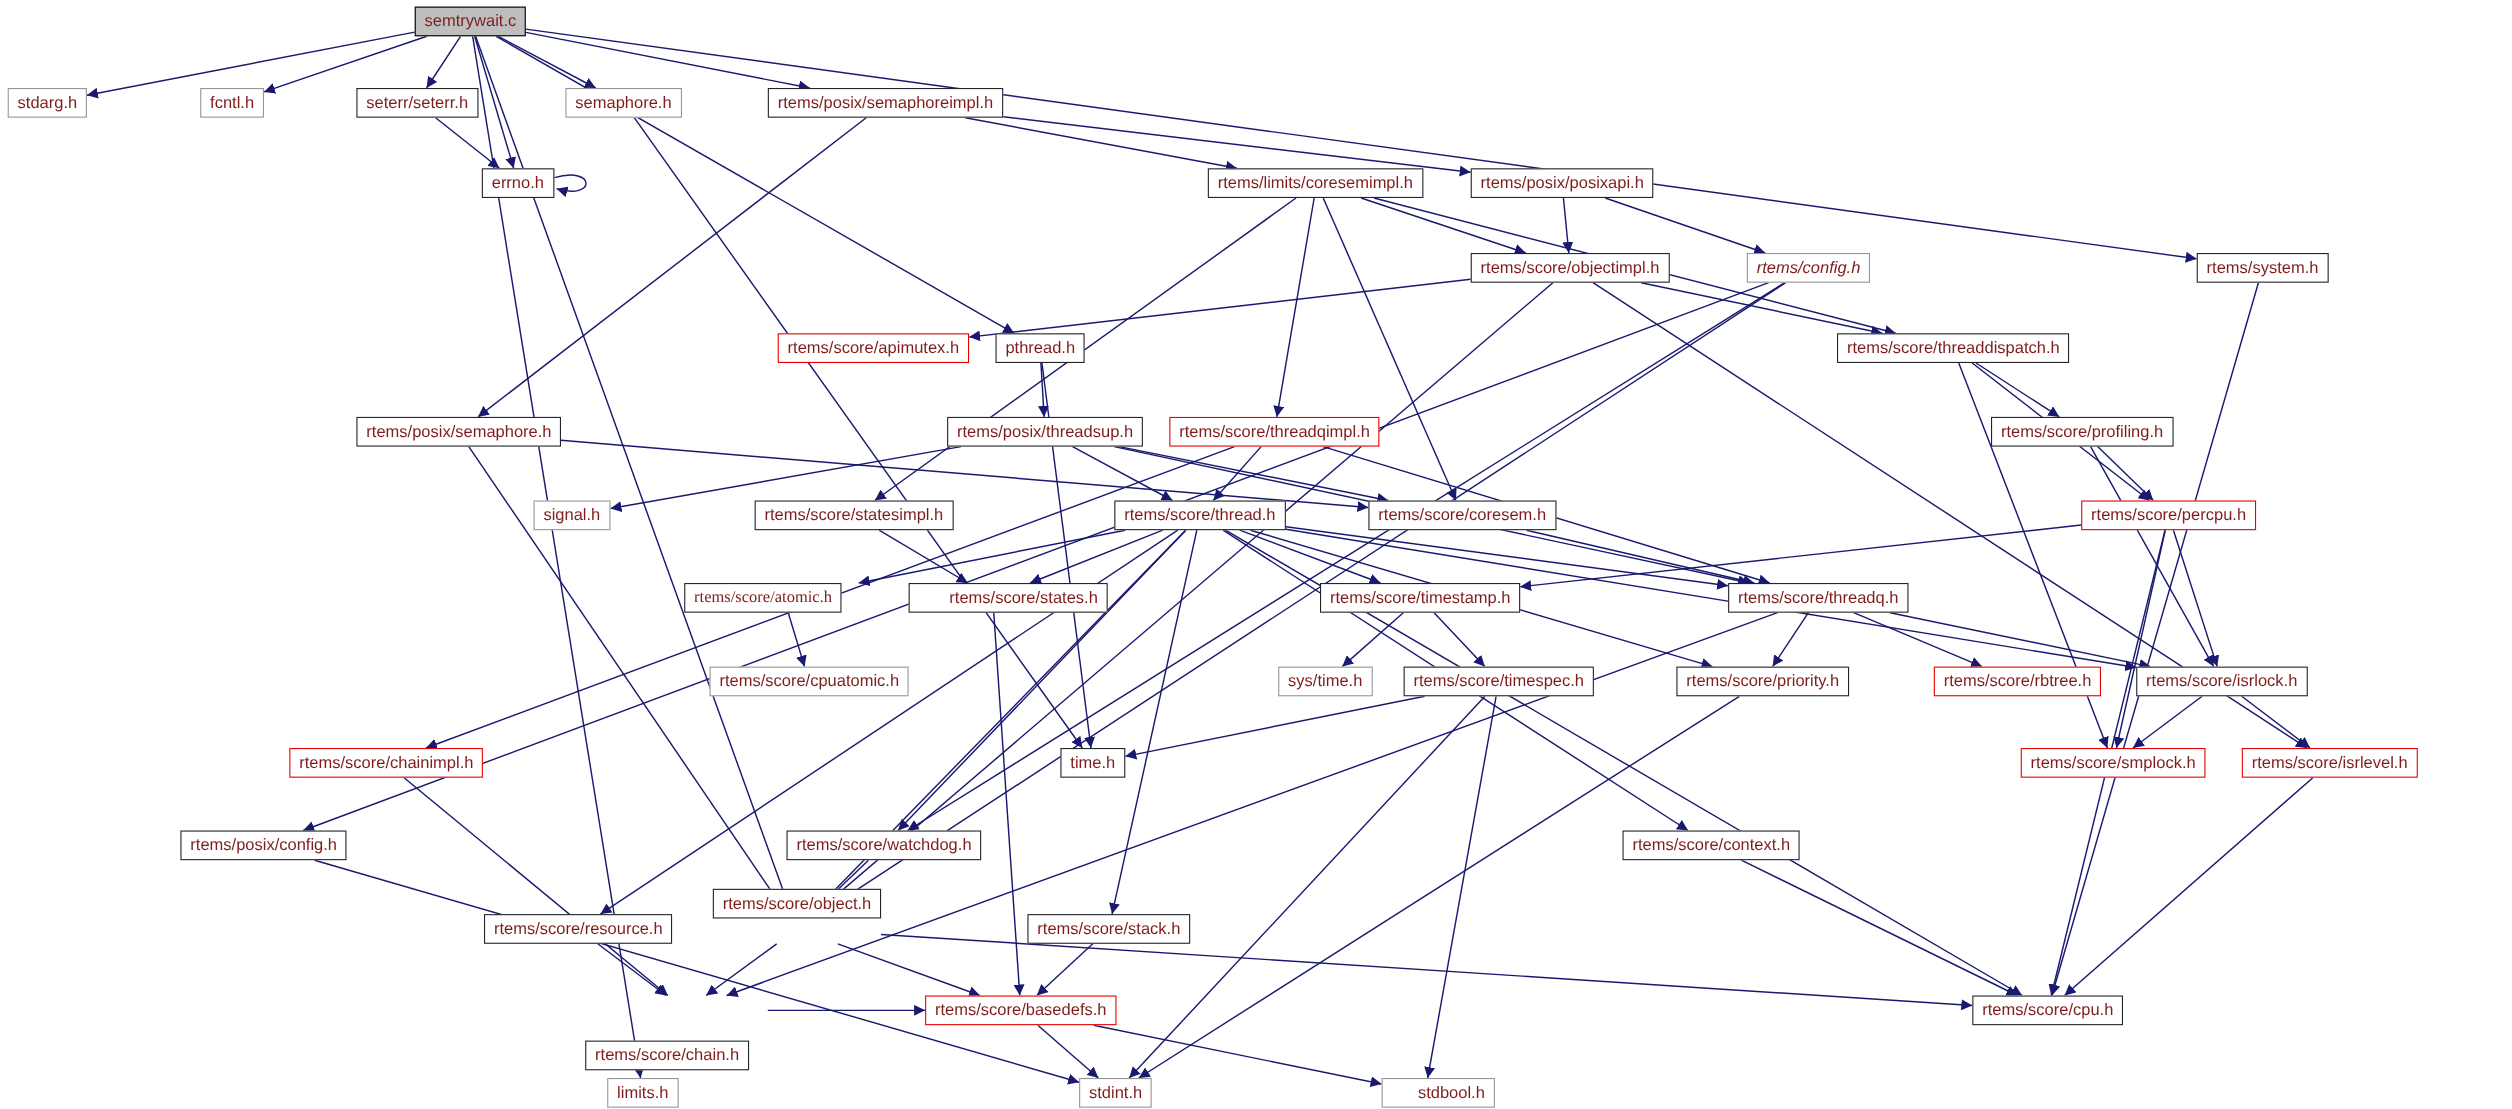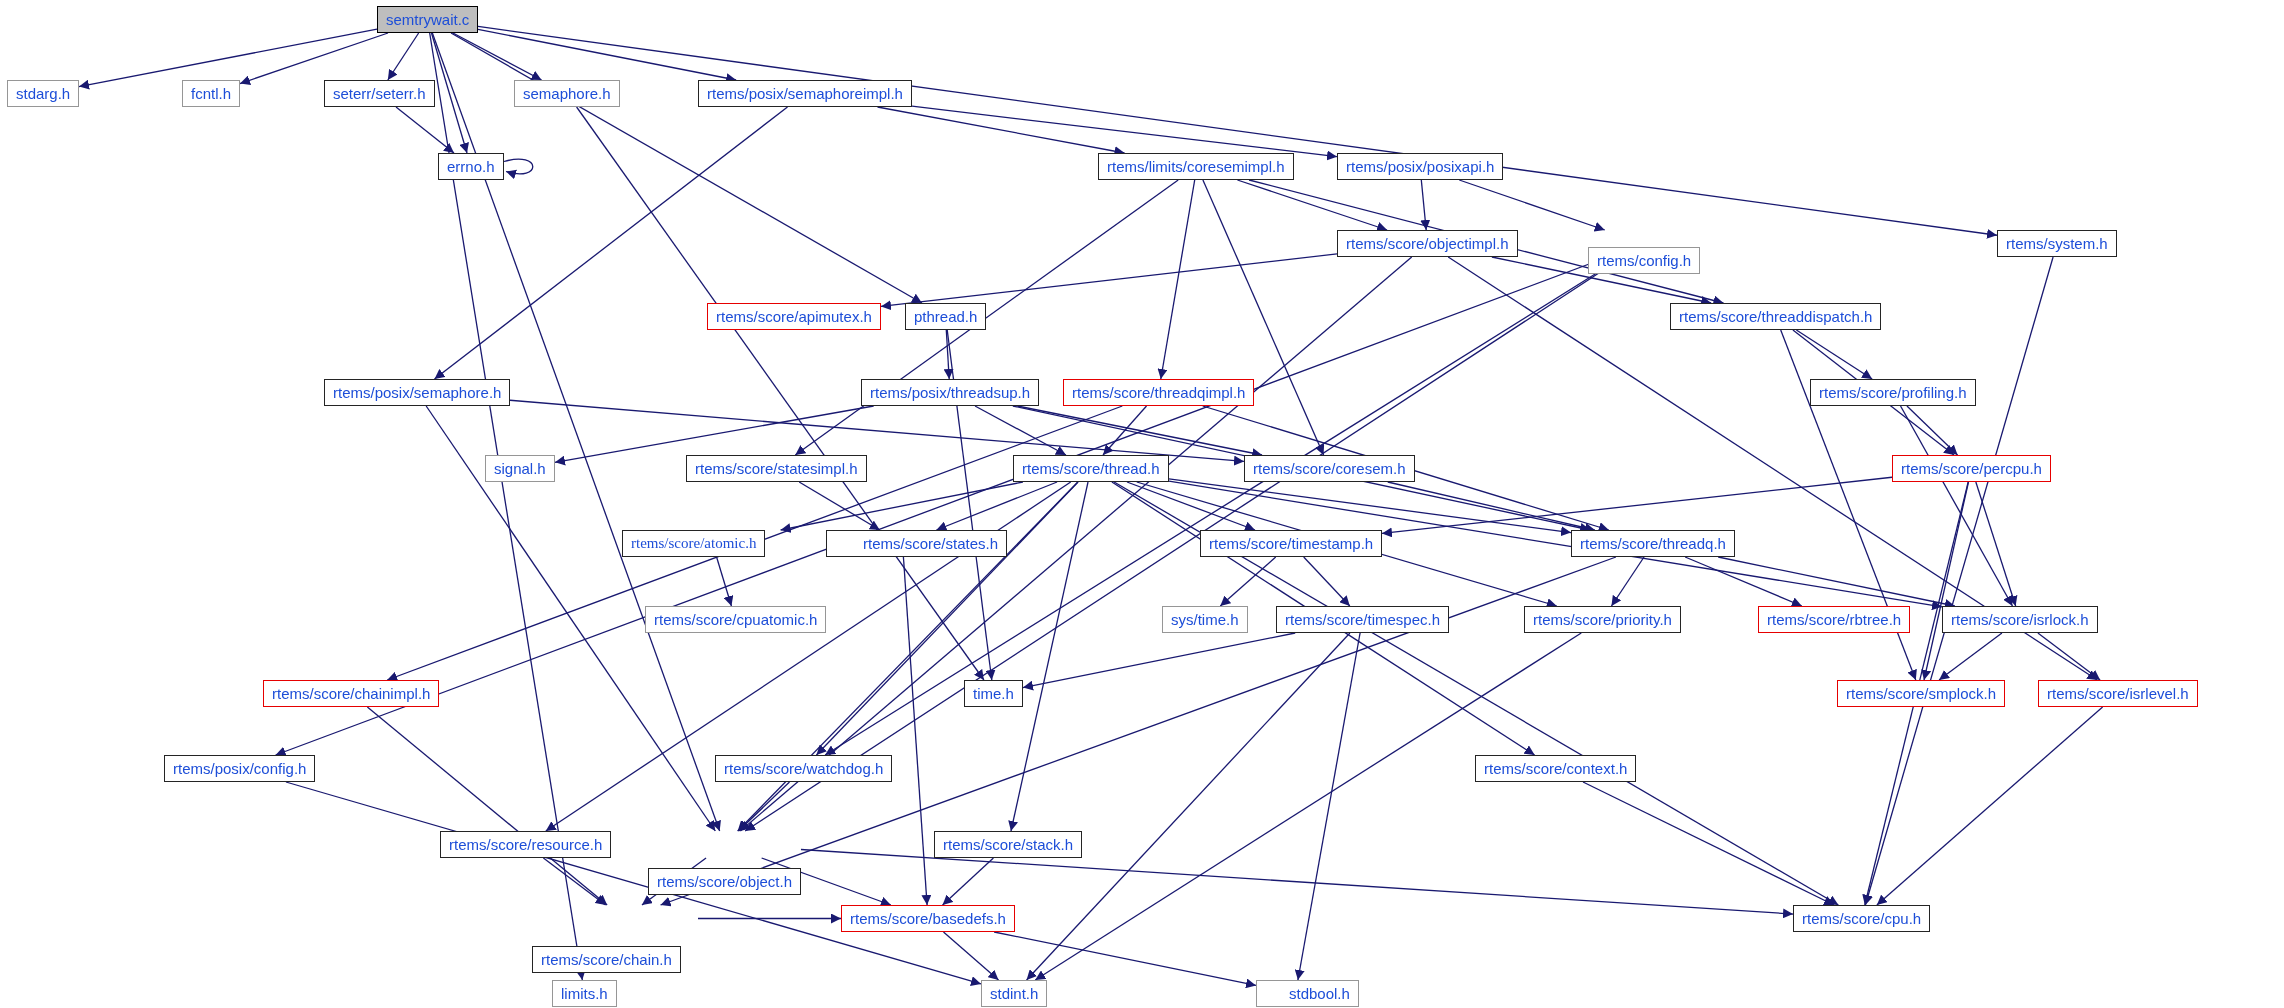--- a/index.html
+++ b/index.html
@@ -1,21 +1,21 @@
 <!DOCTYPE html>
 <html><head>
 <meta charset="utf-8">
 <style>
   html,body{margin:0;padding:0;background:#ffffff;}
   body{width:2284px;height:1008px;overflow:hidden;}
   #graph{position:relative;width:2284px;height:1008px;font-family:"Liberation Sans",sans-serif;background:#ffffff;}
   #edges{position:absolute;left:0;top:0;z-index:1;}
   .node{
     position:absolute;z-index:2;background:#ffffff;border:1px solid #000000;
-    font-size:15px;line-height:19px;padding:3px 8px;white-space:nowrap;color:#1d4ed8;
+    font-size:15px;line-height:19px;padding:3px 8px;white-space:nowrap;color:#7f1d1d;
   }
   .node-root{background:#bebebe;border-color:#000000;}
   .node-red{border-color:#e60000;}
   .node-ext{border-color:#969696;}
   .node-plain{border-color:#242424;}
 </style>
 </head>
 <body>
 
 <div id="graph">
@@ -121,21 +121,21 @@
 <div class="node node-root" id="n-semtrywait_c" style="left: 377px; top: 6px;">semtrywait.c</div>
     <div class="node node-ext" id="n-stdarg_h" style="left: 7px; top: 80px;">stdarg.h</div>
     <div class="node node-ext" id="n-fcntl_h" style="left: 182px; top: 80px;">fcntl.h</div>
     <div class="node node-plain" id="n-seterr_h" style="left: 324px; top: 80px;">seterr/seterr.h</div>
     <div class="node node-ext" id="n-semaphore_h" style="left: 514px; top: 80px;">semaphore.h</div>
     <div class="node node-plain" id="n-posix_semaphoreimpl_h" style="left: 698px; top: 80px;">rtems/posix/semaphoreimpl.h</div>
     <div class="node node-plain" id="n-errno_h" style="left: 438px; top: 153px;">errno.h</div>
     <div class="node node-plain" id="n-coresemimpl_h" style="left: 1098px; top: 153px;">rtems/limits/coresemimpl.h</div>
     <div class="node node-plain" id="n-posixapi_h" style="left: 1337px; top: 153px;">rtems/posix/posixapi.h</div>
     <div class="node node-plain" id="n-objectimpl_h" style="left: 1337px; top: 230px;">rtems/score/objectimpl.h</div>
-    <div class="node node-ext" id="n-config_h" style="left: 1588px; top: 247px;">rtems/config.h</div>
+    <div class="node node-ext" id="n-config_h" style="left: 1588px; top: 230px; font-style: italic;">rtems/config.h</div>
     <div class="node node-plain" id="n-system_h" style="left: 1997px; top: 230px;">rtems/system.h</div>
     <div class="node node-red" id="n-apimutex_h" style="left: 707px; top: 303px;">rtems/score/apimutex.h</div>
     <div class="node node-plain" id="n-pthread_h" style="left: 905px; top: 303px;">pthread.h</div>
     <div class="node node-plain" id="n-threaddispatch_h" style="left: 1670px; top: 303px;">rtems/score/threaddispatch.h</div>
     <div class="node node-plain" id="n-posix_semaphore_h" style="left: 324px; top: 379px;">rtems/posix/semaphore.h</div>
     <div class="node node-plain" id="n-threadsup_h" style="left: 861px; top: 379px;">rtems/posix/threadsup.h</div>
     <div class="node node-red" id="n-threadqimpl_h" style="left: 1063px; top: 379px;">rtems/score/threadqimpl.h</div>
     <div class="node node-plain" id="n-profiling_h" style="left: 1810px; top: 379px;">rtems/score/profiling.h</div>
     <div class="node node-ext" id="n-signal_h" style="left: 485px; top: 455px;">signal.h</div>
     <div class="node node-plain" id="n-statesimpl_h" style="left: 686px; top: 455px;">rtems/score/statesimpl.h</div>
@@ -153,21 +153,21 @@
     <div class="node node-red" id="n-rbtree_h" style="left: 1758px; top: 606px;">rtems/score/rbtree.h</div>
     <div class="node node-plain" id="n-isrlock_h" style="left: 1942px; top: 606px;">rtems/score/isrlock.h</div>
     <div class="node node-red" id="n-chainimpl_h" style="left: 263px; top: 680px;">rtems/score/chainimpl.h</div>
     <div class="node node-plain" id="n-time_h" style="left: 964px; top: 680px;">time.h</div>
     <div class="node node-red" id="n-smplock_h" style="left: 1837px; top: 680px;">rtems/score/smplock.h</div>
     <div class="node node-red" id="n-isrlevel_h" style="left: 2038px; top: 680px;">rtems/score/isrlevel.h</div>
     <div class="node node-plain" id="n-posix_config_h" style="left: 164px; top: 755px;">rtems/posix/config.h</div>
     <div class="node node-plain" id="n-watchdog_h" style="left: 715px; top: 755px;">rtems/score/watchdog.h</div>
     <div class="node node-plain" id="n-context_h" style="left: 1475px; top: 755px;">rtems/score/context.h</div>
     <div class="node node-plain" id="n-resource_h" style="left: 440px; top: 831px;">rtems/score/resource.h</div>
-    <div class="node node-plain" id="n-object_h" style="left: 648px; top: 868px;">rtems/score/object.h</div>
+    <div class="node node-plain" id="n-object_h" style="left: 648px; top: 808px;">rtems/score/object.h</div>
     <div class="node node-plain" id="n-stack_h" style="left: 934px; top: 831px;">rtems/score/stack.h</div>
     <div class="node node-plain" id="n-chain_h" style="left: 532px; top: 905px; margin-top: 41px;">rtems/score/chain.h</div>
     <div class="node node-red" id="n-basedefs_h" style="left: 841px; top: 905px;">rtems/score/basedefs.h</div>
     <div class="node node-plain" id="n-cpu_h" style="left: 1793px; top: 905px;">rtems/score/cpu.h</div>
     <div class="node node-ext" id="n-limits_h" style="left: 552px; top: 980px;">limits.h</div>
     <div class="node node-ext" id="n-stdint_h" style="left: 981px; top: 980px;">stdint.h</div>
     <div class="node node-ext" id="n-stdbool_h" style="left: 1256px; top: 980px; padding-left: 32px;">stdbool.h</div>
   </div>
 
 </body></html>

